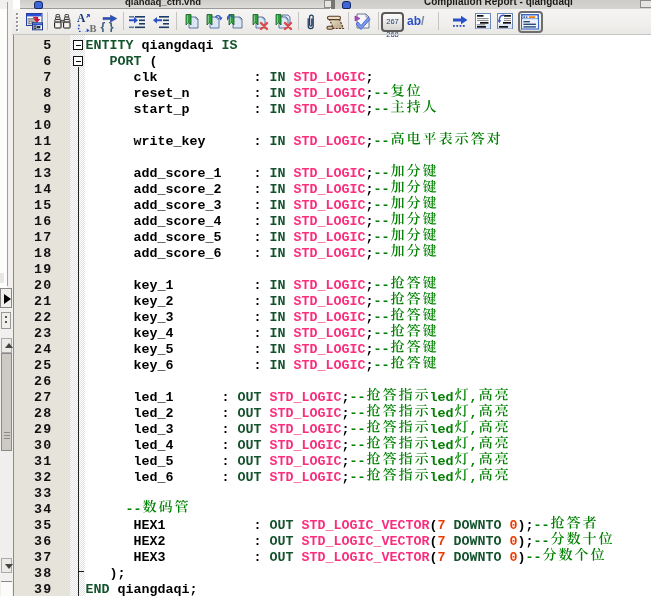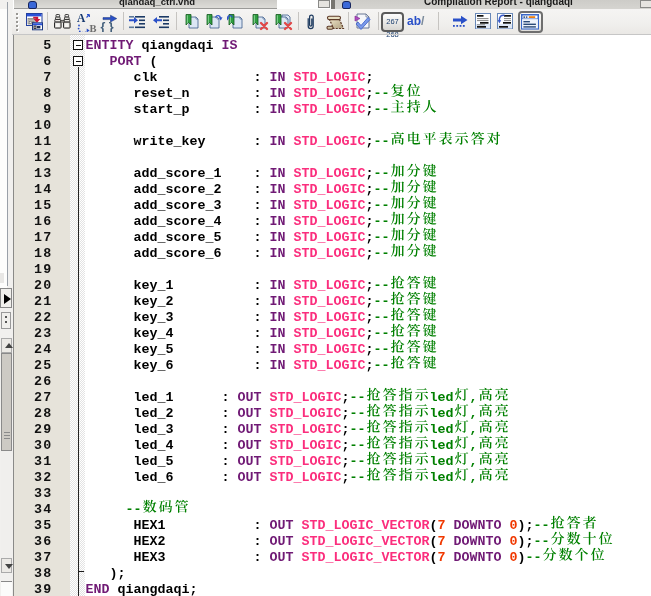--- a/index.html
+++ b/index.html
@@ -1,18 +1,18 @@
 <!DOCTYPE html>
 <html><head><meta charset="utf-8"><style>
 * { margin:0; padding:0; box-sizing:border-box; }
 html,body { width:651px; height:596px; overflow:hidden; background:#fff; position:relative;
   font-family:"Liberation Sans", sans-serif; }
 .abs { position:absolute; }
 
-#tl { left:14px; top:0; width:263px; height:8.5px; background:linear-gradient(#cdccc8,#dddcd8); border-bottom:1px solid #9a9a98;}
+#tl { left:20px; top:0; width:310px; height:8.5px; background:linear-gradient(#cdccc8,#dddcd8); border-bottom:1px solid #9a9a98;}
 #tr { left:335px; top:0; width:316px; height:18px; background:linear-gradient(#cdccc8,#dddcd8); border-bottom:1px solid #9a9a98;}
 #tdiv { left:331px; top:0; width:4px; height:9px; background:#77756f; }
 .ttext { position:absolute; top:-4px; font-size:11px; font-weight:bold; color:#1a1a1a; white-space:nowrap; }
 .tico { position:absolute; top:1px; width:9px; height:8px; border-radius:3px 3px 2px 2px; background:#3a68d8; border:1px solid #17255c; }
 .tbtn { position:absolute; top:0px; width:12px; height:8px; background:#e6e4e0; border:1px solid #8a8a88; }
 
 #tb { left:12px; top:9px; width:639px; height:24.5px; background:linear-gradient(#f5f4f3,#f0efed 60%,#eae8e5); }
 #tbline { left:12px; top:33.8px; width:639px; height:1.3px; background:#8f949a; border-top:1px solid #c6c6c6; }
 .sep { position:absolute; top:12px; width:1px; height:18px; background:#c6c4c1; }
 .gdot { position:absolute; width:2px; height:2px; background:#9a9894; box-shadow:1px 1px 0 #fff; }
@@ -28,21 +28,21 @@
 #gut { left:14px; top:34.5px; width:55.5px; height:561.5px; background:#e6e3da; }
 #dither { left:69.5px; top:34.5px; width:15px; height:561.5px;
   background-image:conic-gradient(#fff 90deg,#e3e3e3 90deg 180deg,#fff 180deg 270deg,#e3e3e3 270deg);
   background-size:2px 2px; }
 #ebord { left:13px; top:34.5px; width:1px; height:561.5px; background:#8a8a88; }
 pre { position:absolute; font-family:"Liberation Mono", monospace; font-weight:bold; font-size:13.33px;
   line-height:16px; white-space:pre; }
 #nums { left:0px; top:37.6px; width:52.5px; text-align:right; letter-spacing:1.2px; color:#111; }
 #code { left:85.6px; top:37.6px; color:#000; }
 b { font-weight:bold; }
-.k { color:#701a75; } .t { color:#fb2e7d;margin-top:27px; } .n { color:#f03800; } .c { color:#008000; }
+.k { color:#14532d; } .t { color:#fb2e7d;margin-top:27px; } .n { color:#f03800; } .c { color:#008000; }
 .ov { position:absolute; left:0; top:0; pointer-events:none; }
 
 .fbox { position:absolute; left:72.5px; width:10.5px; height:10.5px; background:#fff; border:1px solid #111; }
 .fbox div { position:absolute; left:2px; top:4.2px; width:5px; height:1.2px; background:#111; }
 #fline { left:77.8px; top:66.5px; width:1px; height:529.5px; background:#222; }
 #ftick { left:78px; top:570.6px; width:6px; height:1.2px; background:#1a1a1a; }
 
 #lbase { left:0; top:0; width:13px; height:596px; background:#f1f0ee; }
 #lwhite { left:0; top:9px; width:6.5px; height:281px; background:#fdfdfc; }
 #lvline { left:6.5px; top:2px; width:1px; height:284px; background:#9aa0a8; }

